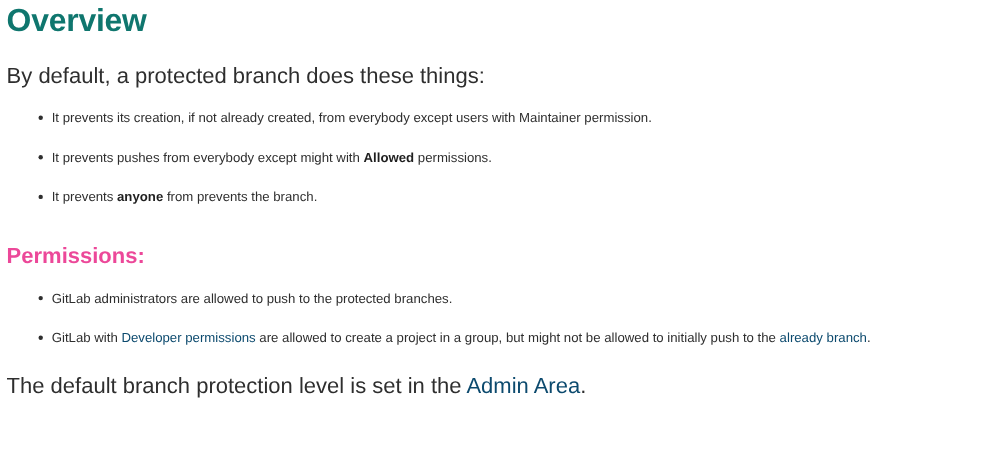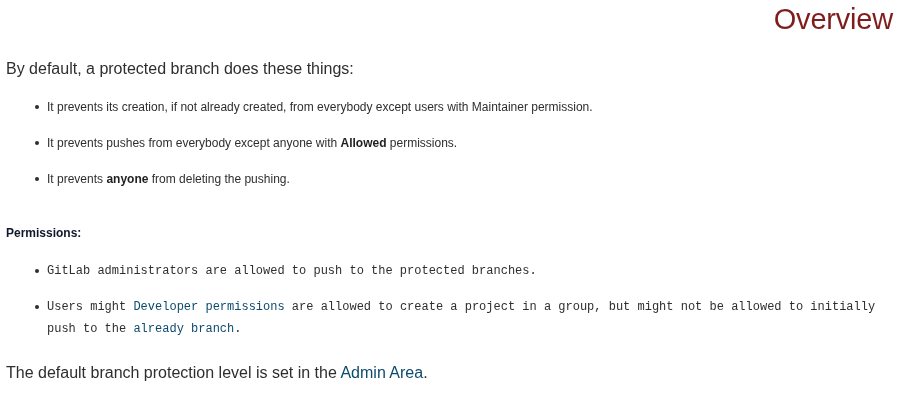--- a/index.html
+++ b/index.html
@@ -16,38 +16,37 @@
     overflow: hidden;
   }
   .doc {
     padding: 0 6px;
     box-sizing: border-box;
     width: 899px;
   }
   h1.page-title {
     font-size: 29px;
     line-height: 34px;
-    font-weight: normal;
+    font-weight: bold;
     letter-spacing: -0.2px;
-    color: #7f1d1d;
+    color: #0f766e;
     margin: 0;
     padding-top: 2px;
-    text-align: right;
   }
   p.para {
-    font-size: 16px;
+    font-size: 20px;
     line-height: 22px;
     margin: 22px 0 0 0;
     color: #2e2e2e;
   }
   p.subhead {
-    font-size: 12px;
+    font-size: 20px;
     line-height: 22px;
     font-weight: bold;
-    color: #0f172a;
+    color: #ec4899;
     margin: 32px 0 0 0;
   }
   ul.bullets {
     list-style: none;
     margin: 16px 0 0 0;
     padding: 0;
   }
   ul.bullets li {
     position: relative;
     font-size: 12px;
@@ -77,55 +76,54 @@
   a.link {
     color: #0c4a6e;
     text-decoration: none;
     cursor: pointer;
   }
   .perm-list {
     margin-top: 20px;
   }
   .perm-list li {
     margin-top: 16px;
-    font-family: Liberation Mono, monospace;
   }
   .tail {
     margin-top: 24px;
   }
 </style>
 </head>
 <body>
 
 <div class="doc">
 
   <h1 class="page-title">Overview</h1>
 
   <p class="para">By default, a protected branch does these things:</p>
 
   <ul class="bullets">
     <li>
       <span>It prevents its creation, if not already created, from everybody except users with Maintainer permission.</span>
     </li>
     <li>
-      <span>It prevents pushes from everybody except anyone with </span><span class="bold">Allowed</span><span> permissions.</span>
+      <span>It prevents pushes from everybody except might with </span><span class="bold">Allowed</span><span> permissions.</span>
     </li>
     <li>
-      <span>It prevents </span><span class="bold">anyone</span><span> from deleting the pushing.</span>
+      <span>It prevents </span><span class="bold">anyone</span><span> from prevents the branch.</span>
     </li>
   </ul>
 
   <p class="subhead">Permissions:</p>
 
   <ul class="bullets perm-list">
     <li>
       <span>GitLab administrators are allowed to push to the protected branches.</span>
     </li>
     <li>
-      <span>Users might </span><a class="link" href="#">Developer permissions</a><span> are allowed to create a project in a group, but might not be allowed to initially push to the </span><a class="link" href="#">already branch</a><span>.</span>
+      <span>GitLab with </span><a class="link" href="#">Developer permissions</a><span> are allowed to create a project in a group, but might not be allowed to initially push to the </span><a class="link" href="#">already branch</a><span>.</span>
     </li>
   </ul>
 
   <p class="para tail">
     <span>The default branch protection level is set in the </span><a class="link" href="#">Admin Area</a><span>.</span>
   </p>
 
 </div>
 
 </body></html>

